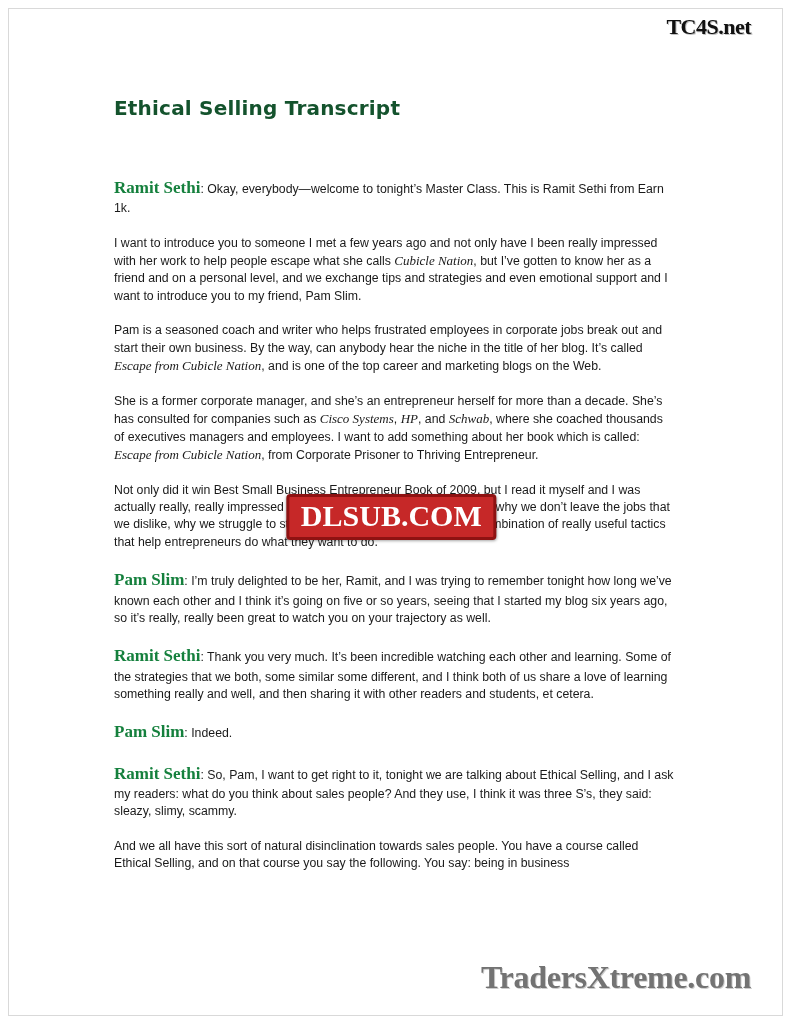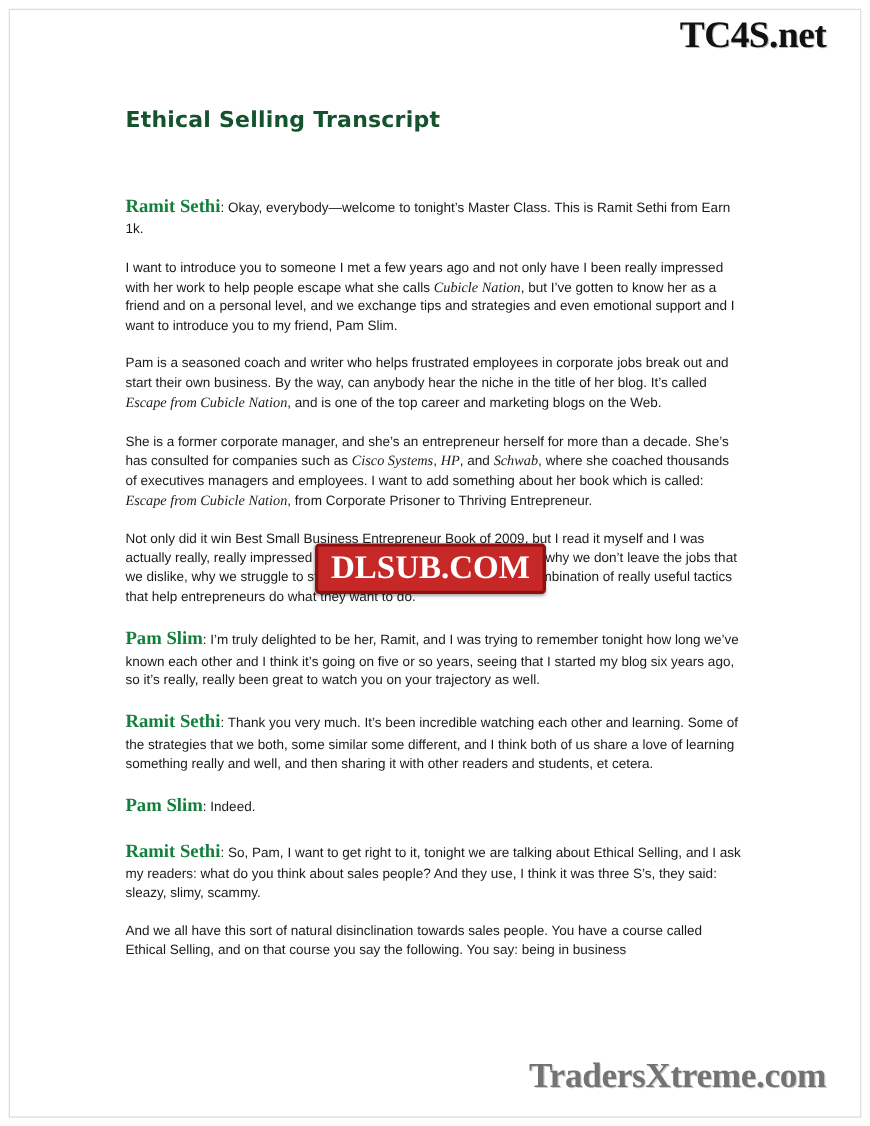--- a/index.html
+++ b/index.html
@@ -26,21 +26,21 @@
     bottom: 8px;
     border: 1px solid #d9d9d9;
     pointer-events: none;
   }
   .watermark-top {
     position: absolute;
     top: 14px;
     right: 40px;
     font-family: "Liberation Serif", serif;
     font-weight: bold;
-    font-size: 34px;
+    font-size: 22px;
     color: #111111;
     letter-spacing: -0.5px;
     text-shadow: 1px 1px 0 rgba(0,0,0,0.25);
   }
   .watermark-bottom {
     position: absolute;
     bottom: 28px;
     right: 40px;
     font-family: "Liberation Serif", serif;
     font-weight: bold;

